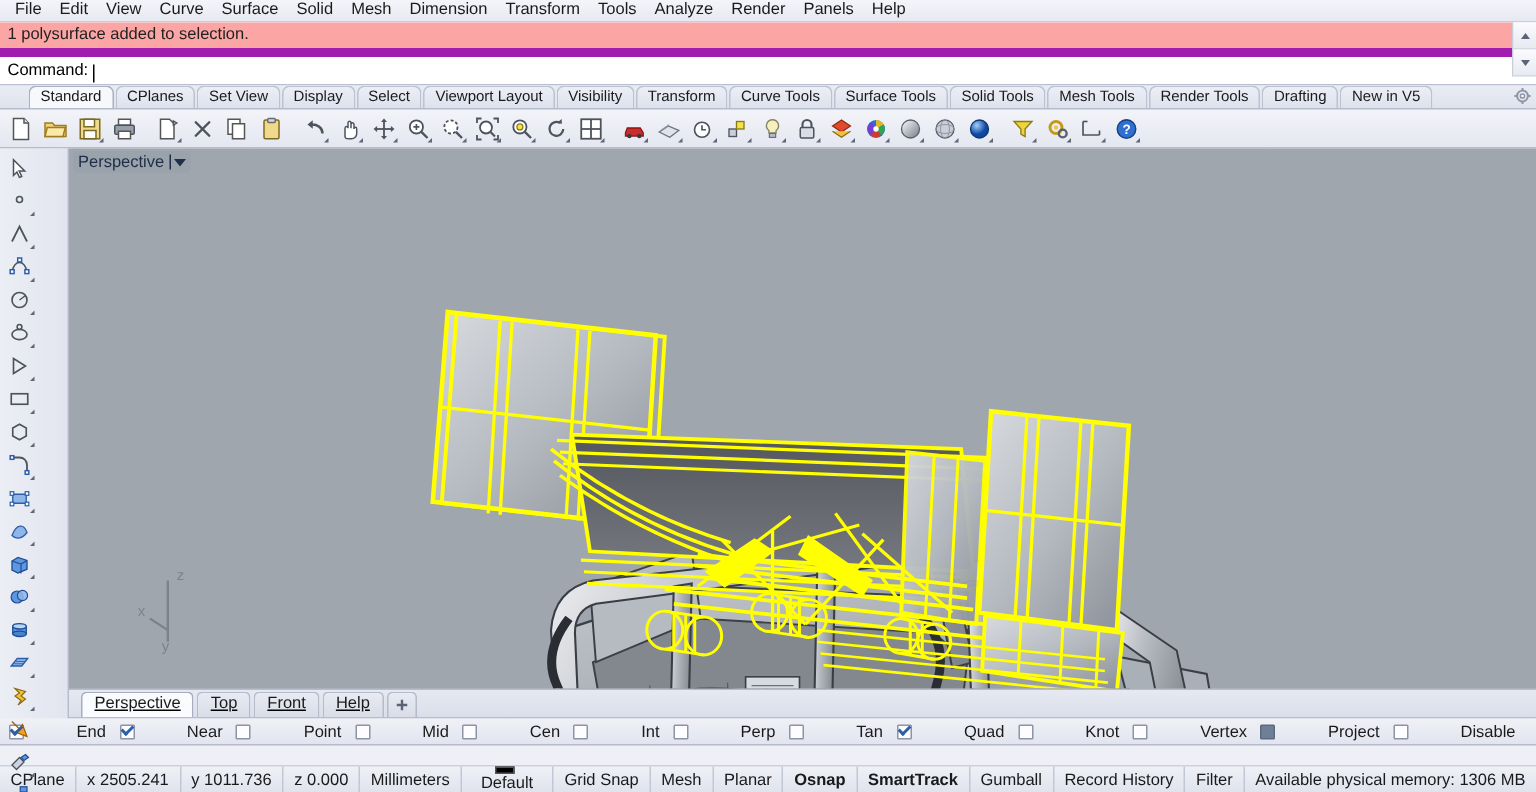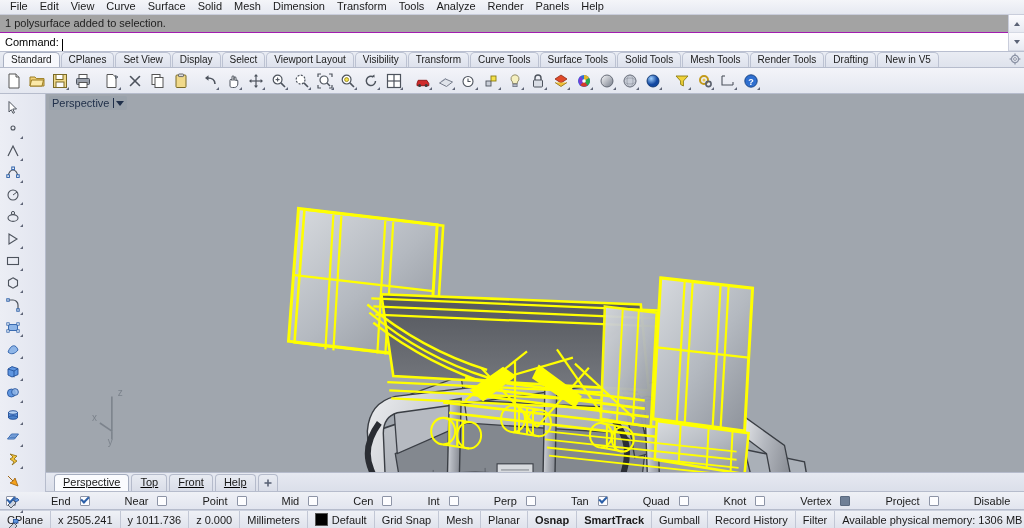--- a/index.html
+++ b/index.html
@@ -22,21 +22,21 @@
   .menubar .mi{
     font-size:11px;line-height:13px;padding:0 6px;cursor:default;color:#1a1a1a;white-space:nowrap;
   }
 
   
   .cmdarea{
     flex:0 0 auto;background:#fff;border-bottom:1px solid #b9bfd0;
     position:relative;
   }
   .cmdhist{
-    height:17px;line-height:17px;background:#a3a3a3;border-bottom:1px solid #a21caf;
+    height:17px;line-height:17px;background:#fca5a5;border-bottom:6px solid #a21caf;
     padding-left:5px;font-size:11px;color:#222;
     margin-right:15px;
   }
   .cmdprompt{
     height:18px;line-height:18px;background:#fff;padding-left:5px;
     font-size:11px;display:flex;align-items:center;margin-right:32px;
   }
   .cmdprompt .lbl{font-weight:normal;color:#000;}
   .cmdprompt .inp{
     flex:1;height:14px;margin-left:3px;background:#fff;border:none;outline:none;
@@ -61,21 +61,21 @@
     height:15px;flex:0 0 auto;display:flex;align-items:flex-end;
     background:linear-gradient(#e9ecf3,#dfe3ed);
     border-bottom:1px solid #b6bccc;padding-left:3px;position:relative;
   }
   .ttab{
     font-size:10px;line-height:13px;height:14px;padding:0 7px;
     background:linear-gradient(#eceff6,#dde1ec);
     border:1px solid #bcc2d2;border-bottom:none;
     border-radius:5px 5px 0 0;margin-right:1px;color:#1a1a1a;white-space:nowrap;cursor:default;
   }
-  .ttab.active{background:#f7f8fc;border-color:#a9b0c2;font-weight:normal;}
+  .ttab.active{background:#f7f8fc;border-color:#a9b0c2;font-weight:normal;margin-left:16px;}
   .tabgear{position:absolute;right:3px;top:1px;}
 
   
   .maintoolbar{
     height:25px;flex:0 0 auto;display:flex;align-items:center;
     background:linear-gradient(#f3f4f9,#e4e7f0);
     border-bottom:1px solid #b6bccc;padding-left:3px;gap:1px;
   }
   .tbtn{
     width:20px;height:21px;display:flex;align-items:center;justify-content:center;
@@ -159,27 +159,28 @@
     transform:rotate(-45deg) translate(1px,-1px);
   }
   .cbox.filled{background:#6f7f96;border-color:#5b6a80;}
   .osnapitem .olbl{font-size:11px;color:#1a1a1a;padding-left:32px;}
 
   
   .statusbar{
     height:17px;flex:0 0 auto;display:flex;align-items:stretch;
     background:linear-gradient(#eff1f6,#e0e3ed);
     border-top:1px solid #ccd1de;
+    margin-top:13px;
   }
   .scell{
     display:flex;align-items:center;justify-content:center;
     border-right:1px solid #c2c7d5;font-size:11px;color:#1a1a1a;
     padding:0 7px;white-space:nowrap;cursor:default;
   }
-  .scell.left{justify-content:flex-start;}
+  .scell.left{justify-content:flex-start;flex-direction:column;}
   .scell.bold{font-weight:bold;}
   .swatch{width:11px;height:11px;background:#000;border:1px solid #555;margin-right:4px;display:inline-block;}
   .scell.grow{flex:1 1 auto;border-right:none;justify-content:flex-start;}
 </style>
 </head>
 <body>
 
 <div id="app">
 
   <div class="menubar">

